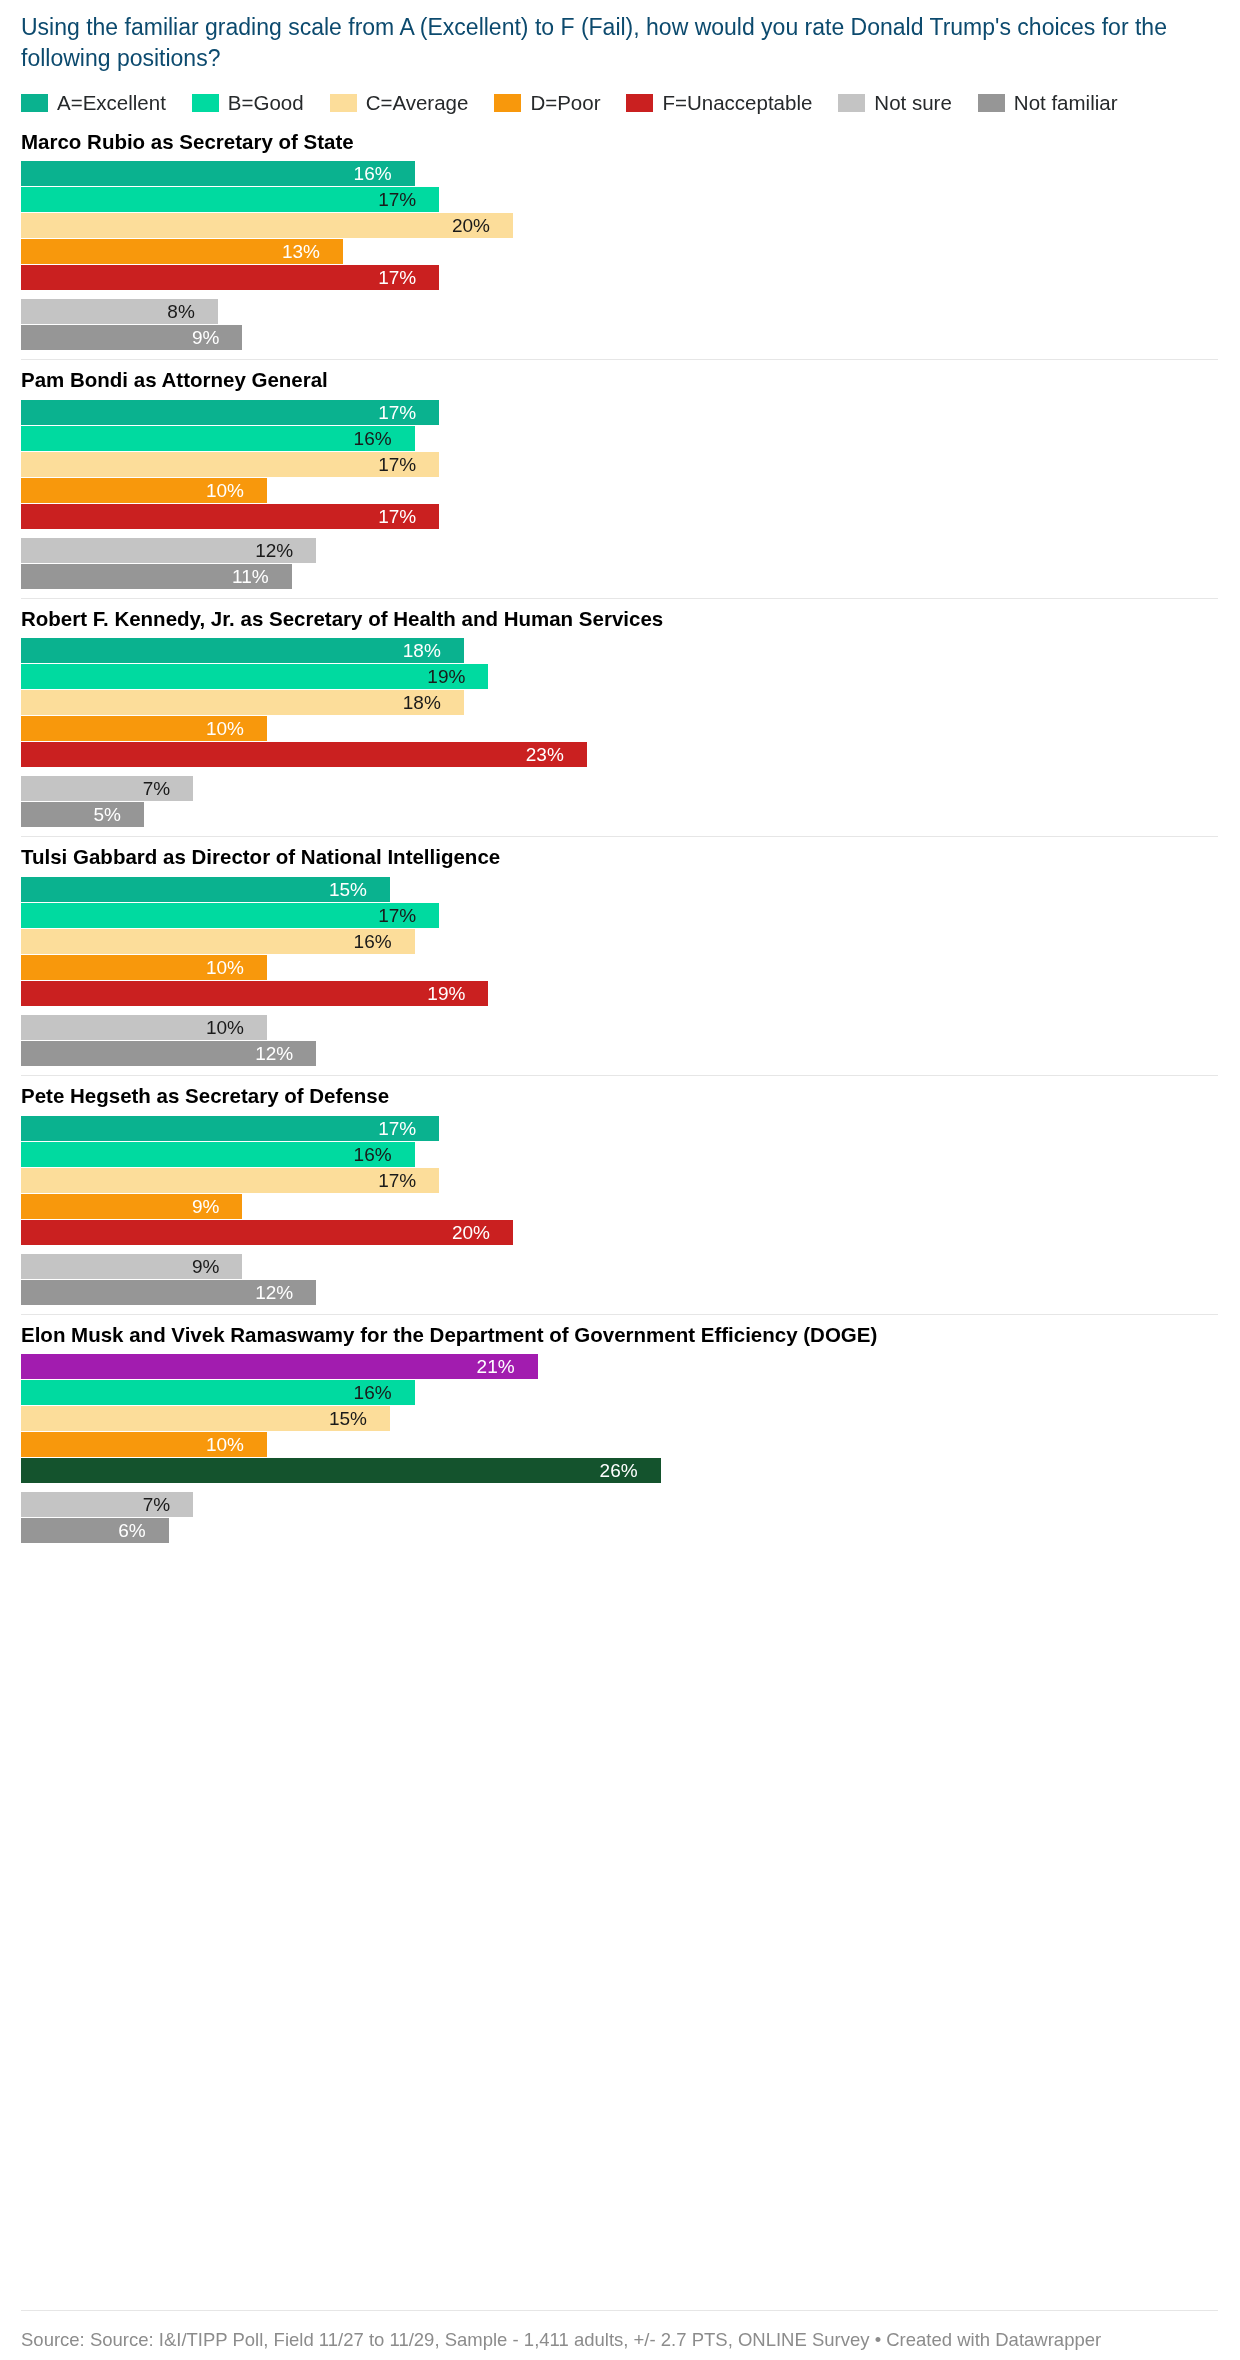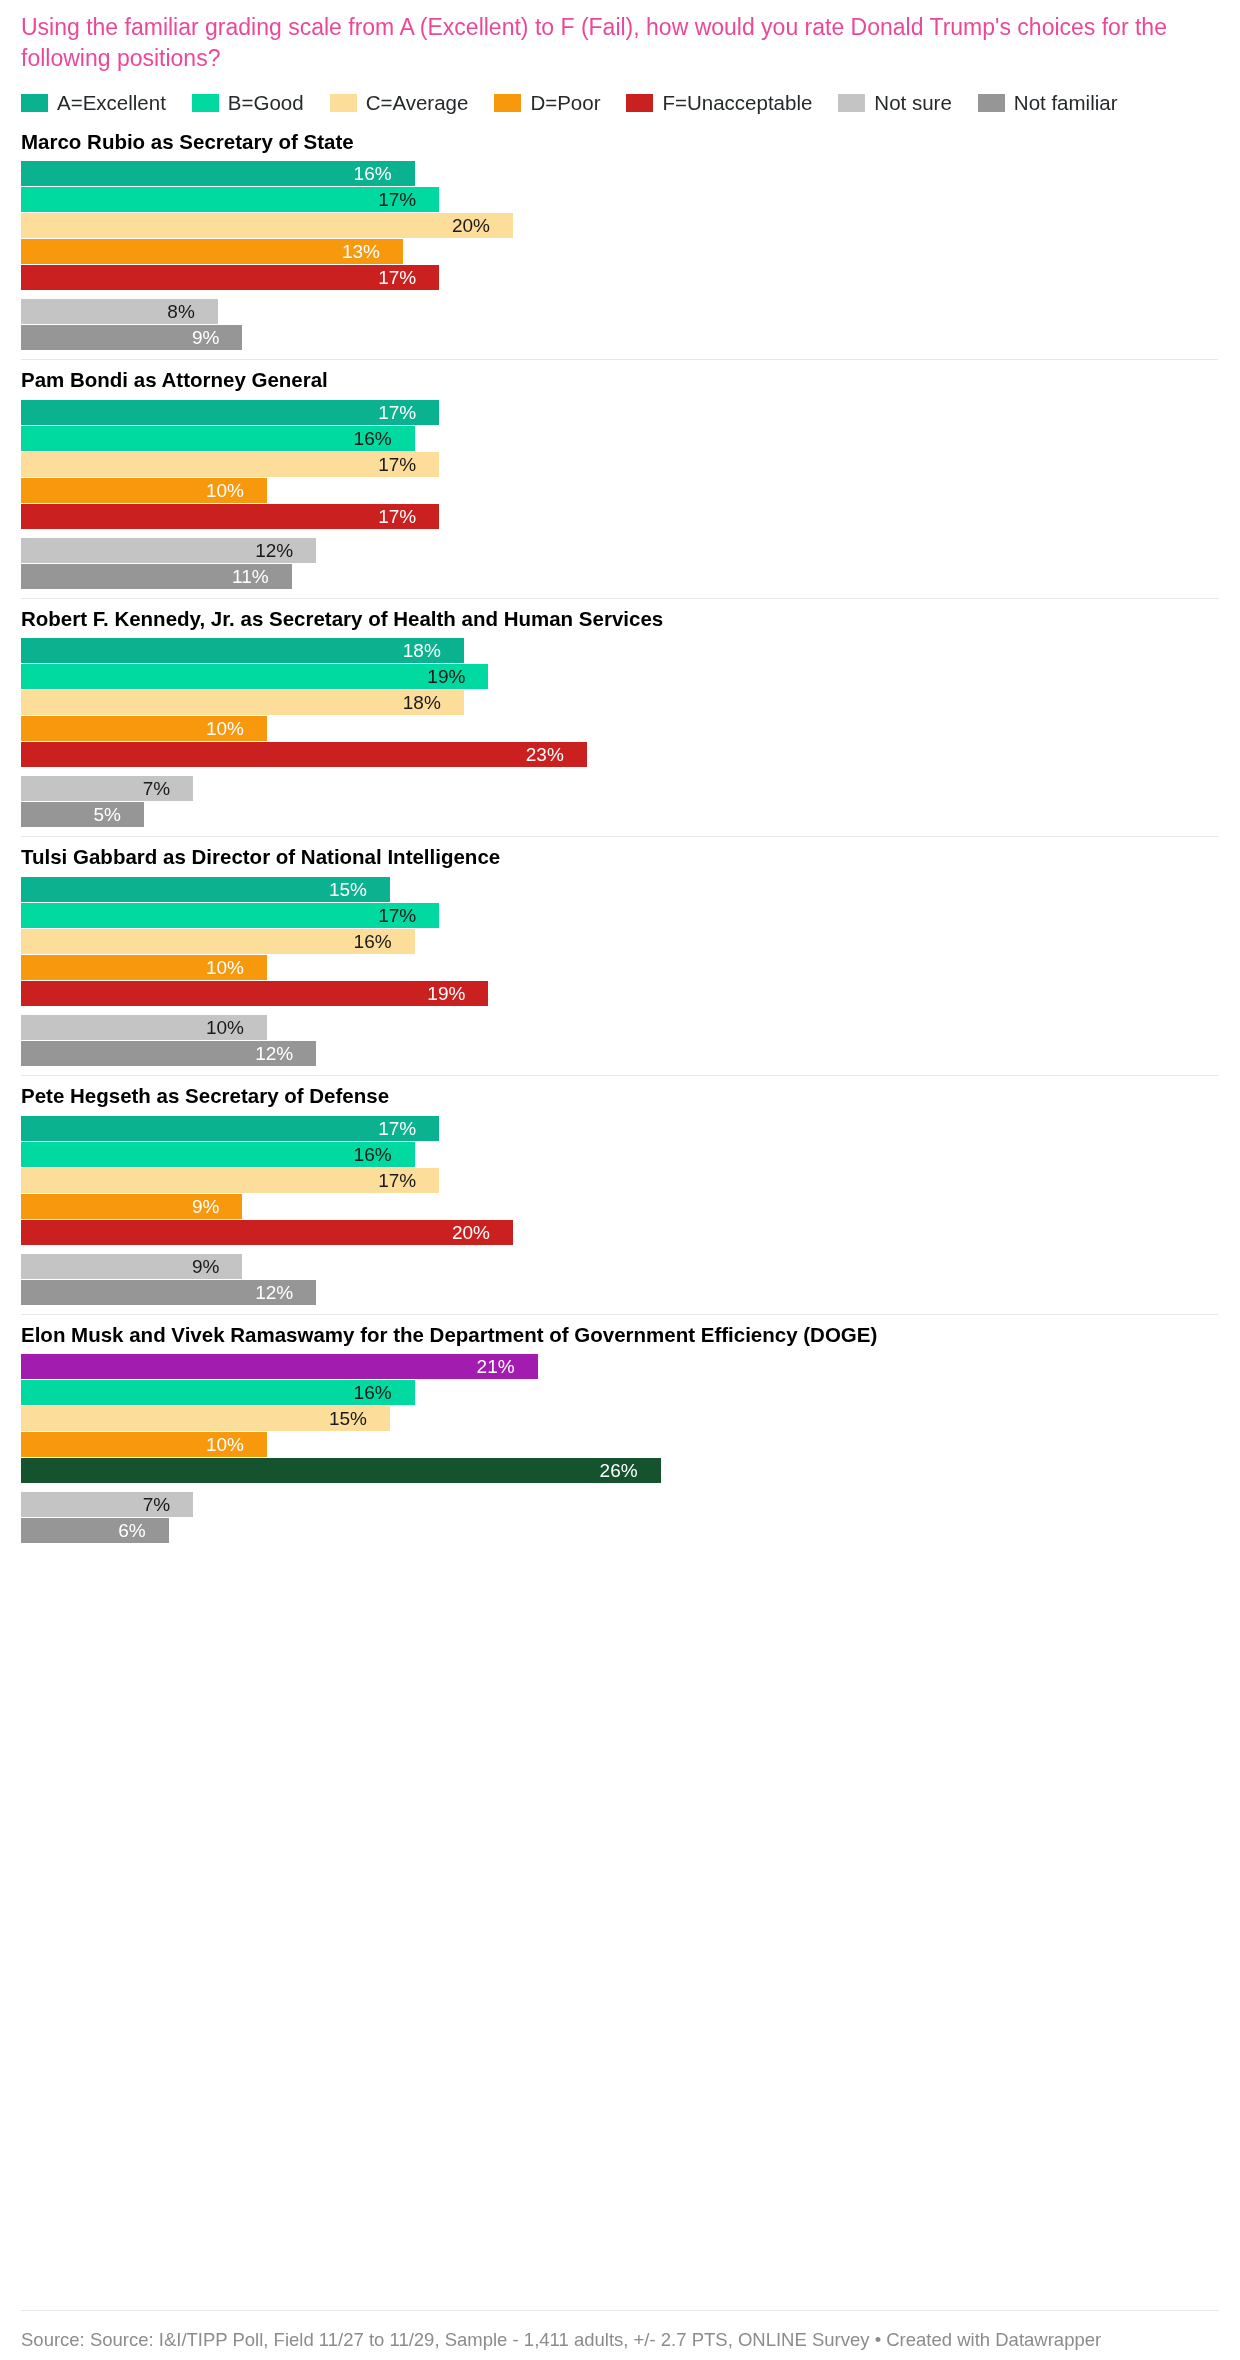--- a/index.html
+++ b/index.html
@@ -28,21 +28,21 @@
     letter-spacing: -0.3px;
     line-height: 1.15;
     margin: 0;
     padding-top: 18px;
     color: #000;
   }
   .chart-subtitle {
     font-size: 23px;
     font-weight: 400;
     line-height: 1.33;
-    color: #ec4899;
+    color: #0c4a6e;
     margin: 12px 0 0 0;
     max-width: 1185px;
   }
   
   .legend {
     display: flex;
     flex-wrap: wrap;
     align-items: center;
     margin-top: 20px;
     column-gap: 0;
@@ -176,21 +176,21 @@
             <div class="bar" style="width: 418.2px; background: rgb(0, 218, 160);">
               <span class="val-dark">17%</span>
             </div>
           </div>
           <div class="bar-row">
             <div class="bar" style="width: 492px; background: rgb(252, 221, 154);">
               <span class="val-dark">20%</span>
             </div>
           </div>
           <div class="bar-row">
-            <div class="bar" style="width: 382px; background: rgb(248, 152, 12);">
+            <div class="bar" style="width: 322px; background: rgb(248, 152, 12);">
               <span class="val-in">13%</span>
             </div>
           </div>
           <div class="bar-row">
             <div class="bar" style="width: 418.2px; background: rgb(202, 32, 32);">
               <span class="val-in">17%</span>
             </div>
           </div>
           <div class="bar-row spaced">
             <div class="bar" style="width: 196.8px; background: rgb(196, 196, 196);">

